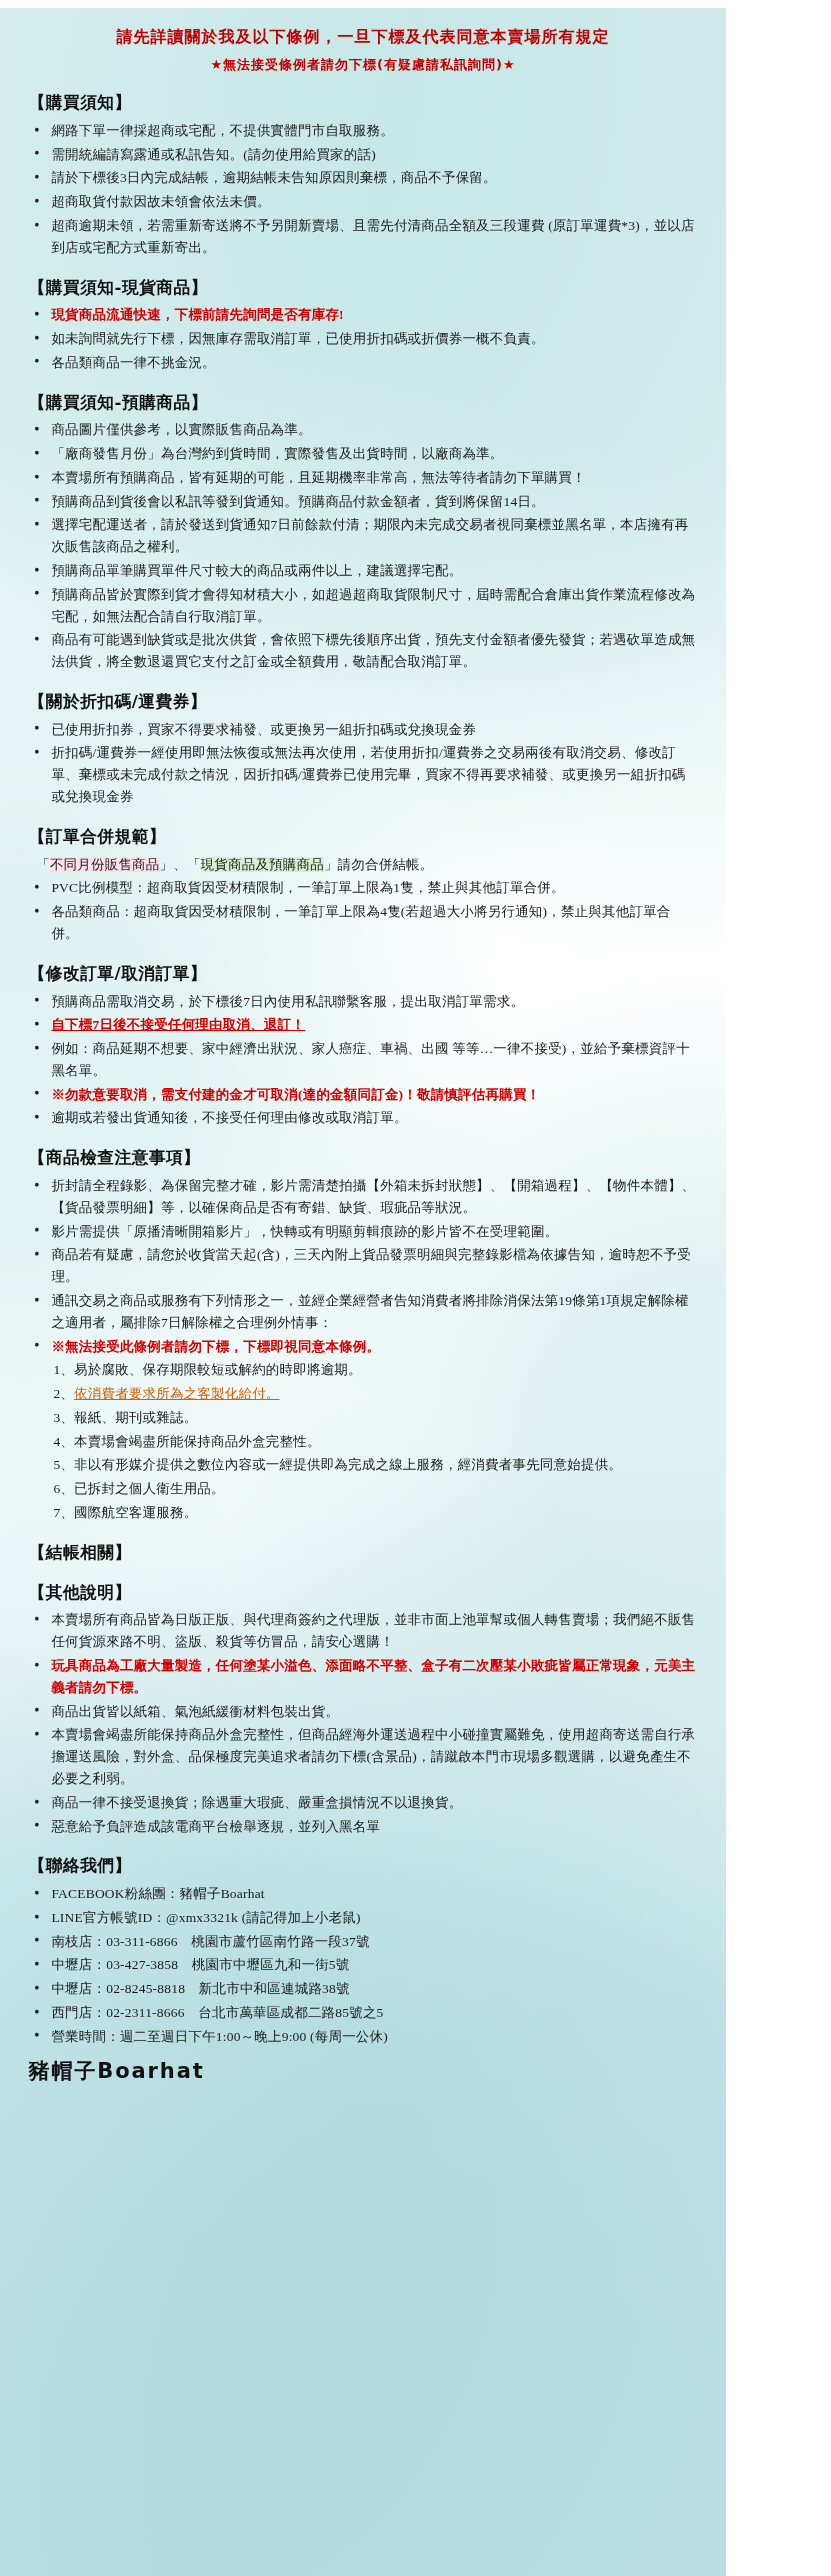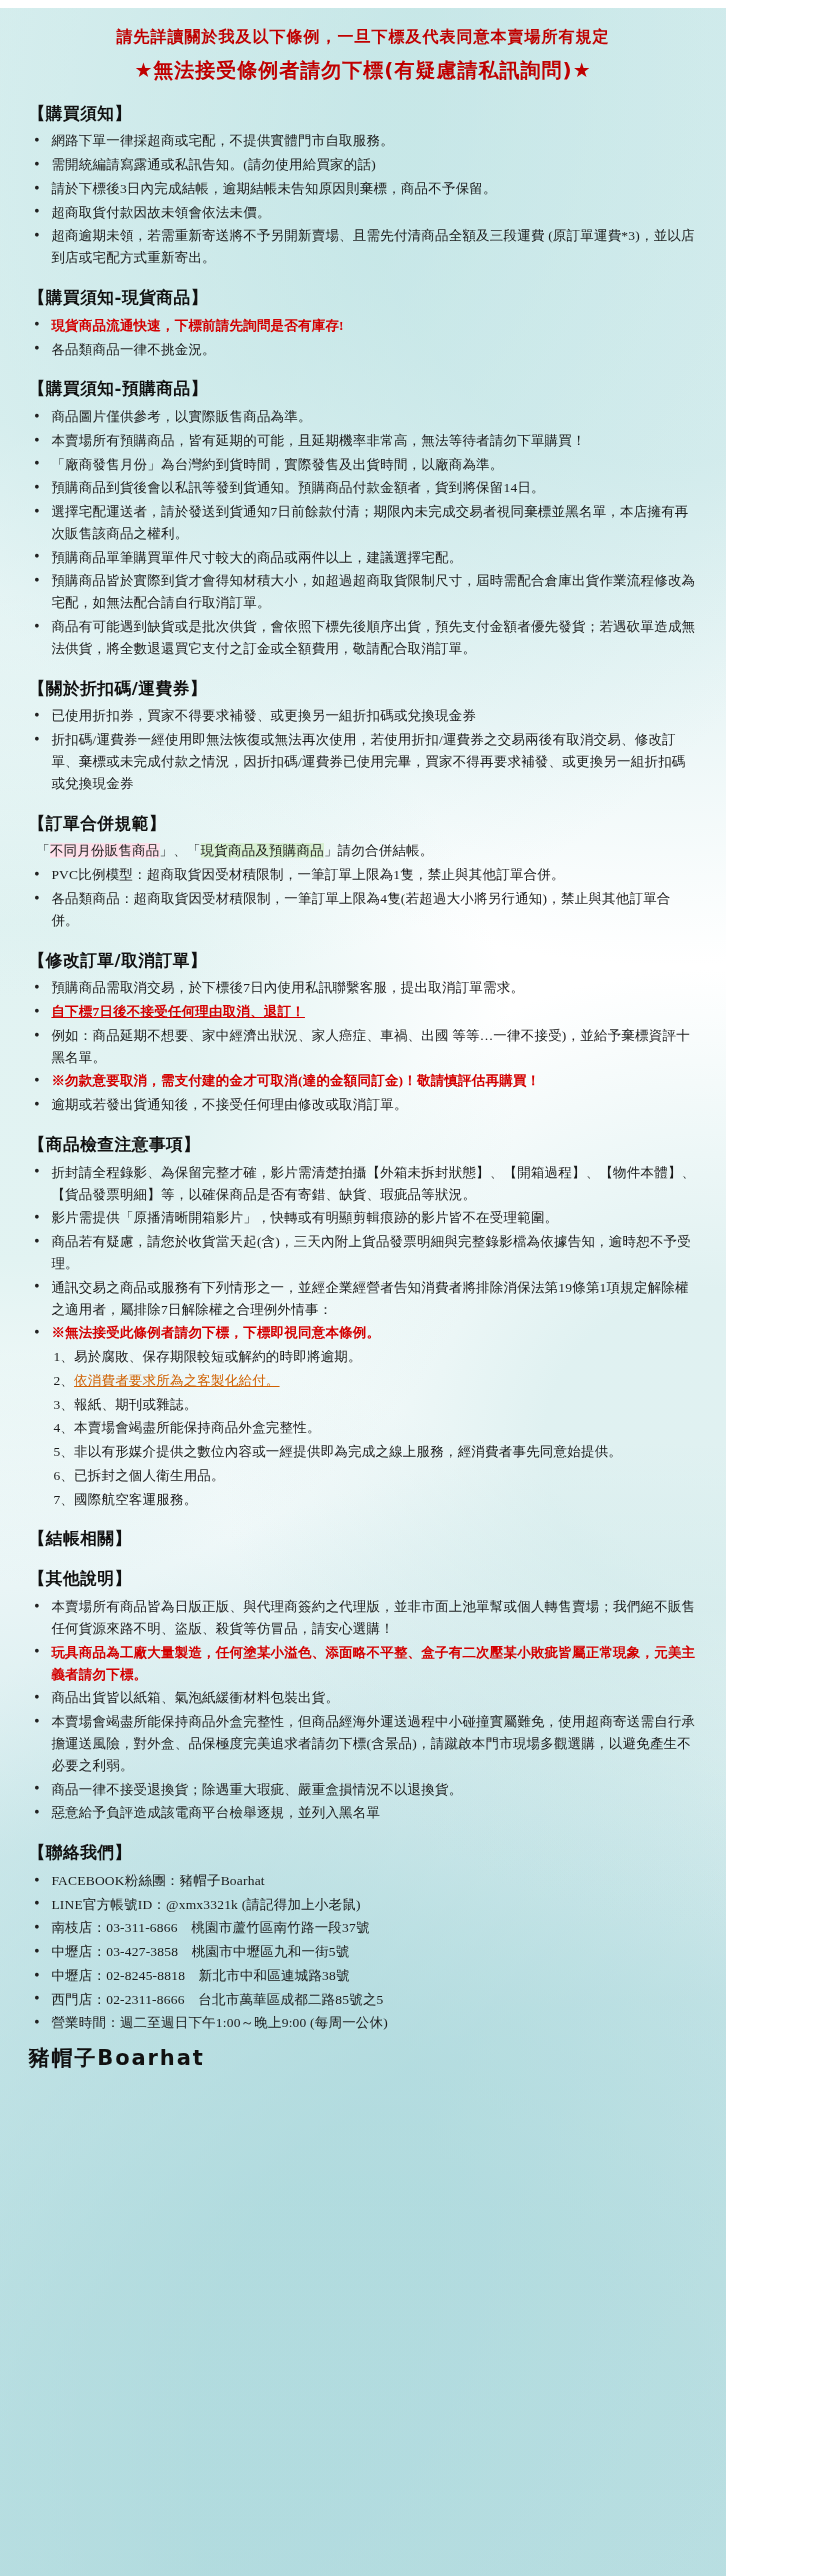--- a/index.html
+++ b/index.html
@@ -29,21 +29,21 @@
   .head-line {
     text-align: center;
     font-weight: bold;
     color: #c00000;
     font-size: 16px;
     letter-spacing: 1px;
     line-height: 1.5;
   }
   .head-line.second {
     margin-top: 5.7px;
-    font-size: 20px;
+    font-size: 13px;
   }
   .section { margin-top: 17px; }
   .sec-title {
     font-weight: bold;
     font-size: 16.7px;
     color: #111;
     letter-spacing: 0.5px;
     margin-bottom: 5.7px;
   }
   ul.items {
@@ -104,29 +104,30 @@
           <li><span>需開統編請寫露通或私訊告知。(請勿使用給買家的話)</span></li>
           <li><span>請於下標後3日內完成結帳，逾期結帳未告知原因則棄標，商品不予保留。</span></li>
           <li><span>超商取貨付款因故未領會依法未價。</span></li>
           <li><span>超商逾期未領，若需重新寄送將不予另開新賣場、且需先付清商品全額及三段運費 (原訂單運費*3)，並以店到店或宅配方式重新寄出。</span></li>
         </ul>
       </div>
       <div class="section">
         <div class="sec-title">【購買須知-現貨商品】</div>
         <ul class="items">
           <li><span class="redb">現貨商品流通快速，下標前請先詢問是否有庫存!</span></li>
+          <li><span>如未詢問就先行下標，因無庫存需取消訂單，已使用折扣碼或折價券一概不負責。</span></li>
           <li><span>各品類商品一律不挑金況。</span></li>
         </ul>
       </div>
       <div class="section">
         <div class="sec-title">【購買須知-預購商品】</div>
         <ul class="items">
           <li><span>商品圖片僅供參考，以實際販售商品為準。</span></li>
+          <li><span>「廠商發售月份」為台灣約到貨時間，實際發售及出貨時間，以廠商為準。</span></li>
           <li><span>本賣場所有預購商品，皆有延期的可能，且延期機率非常高，無法等待者請勿下單購買！</span></li>
-          <li><span>「廠商發售月份」為台灣約到貨時間，實際發售及出貨時間，以廠商為準。</span></li>
           <li><span>預購商品到貨後會以私訊等發到貨通知。預購商品付款金額者，貨到將保留14日。</span></li>
           <li><span>選擇宅配運送者，請於發送到貨通知7日前餘款付清；期限內未完成交易者視同棄標並黑名單，本店擁有再次販售該商品之權利。</span></li>
           <li><span>預購商品單筆購買單件尺寸較大的商品或兩件以上，建議選擇宅配。</span></li>
           <li><span>預購商品皆於實際到貨才會得知材積大小，如超過超商取貨限制尺寸，屆時需配合倉庫出貨作業流程修改為宅配，如無法配合請自行取消訂單。</span></li>
           <li><span>商品有可能遇到缺貨或是批次供貨，會依照下標先後順序出貨，預先支付金額者優先發貨；若遇砍單造成無法供貨，將全數退還買它支付之訂金或全額費用，敬請配合取消訂單。</span></li>
         </ul>
       </div>
       <div class="section">
         <div class="sec-title">【關於折扣碼/運費券】</div>
         <ul class="items">

